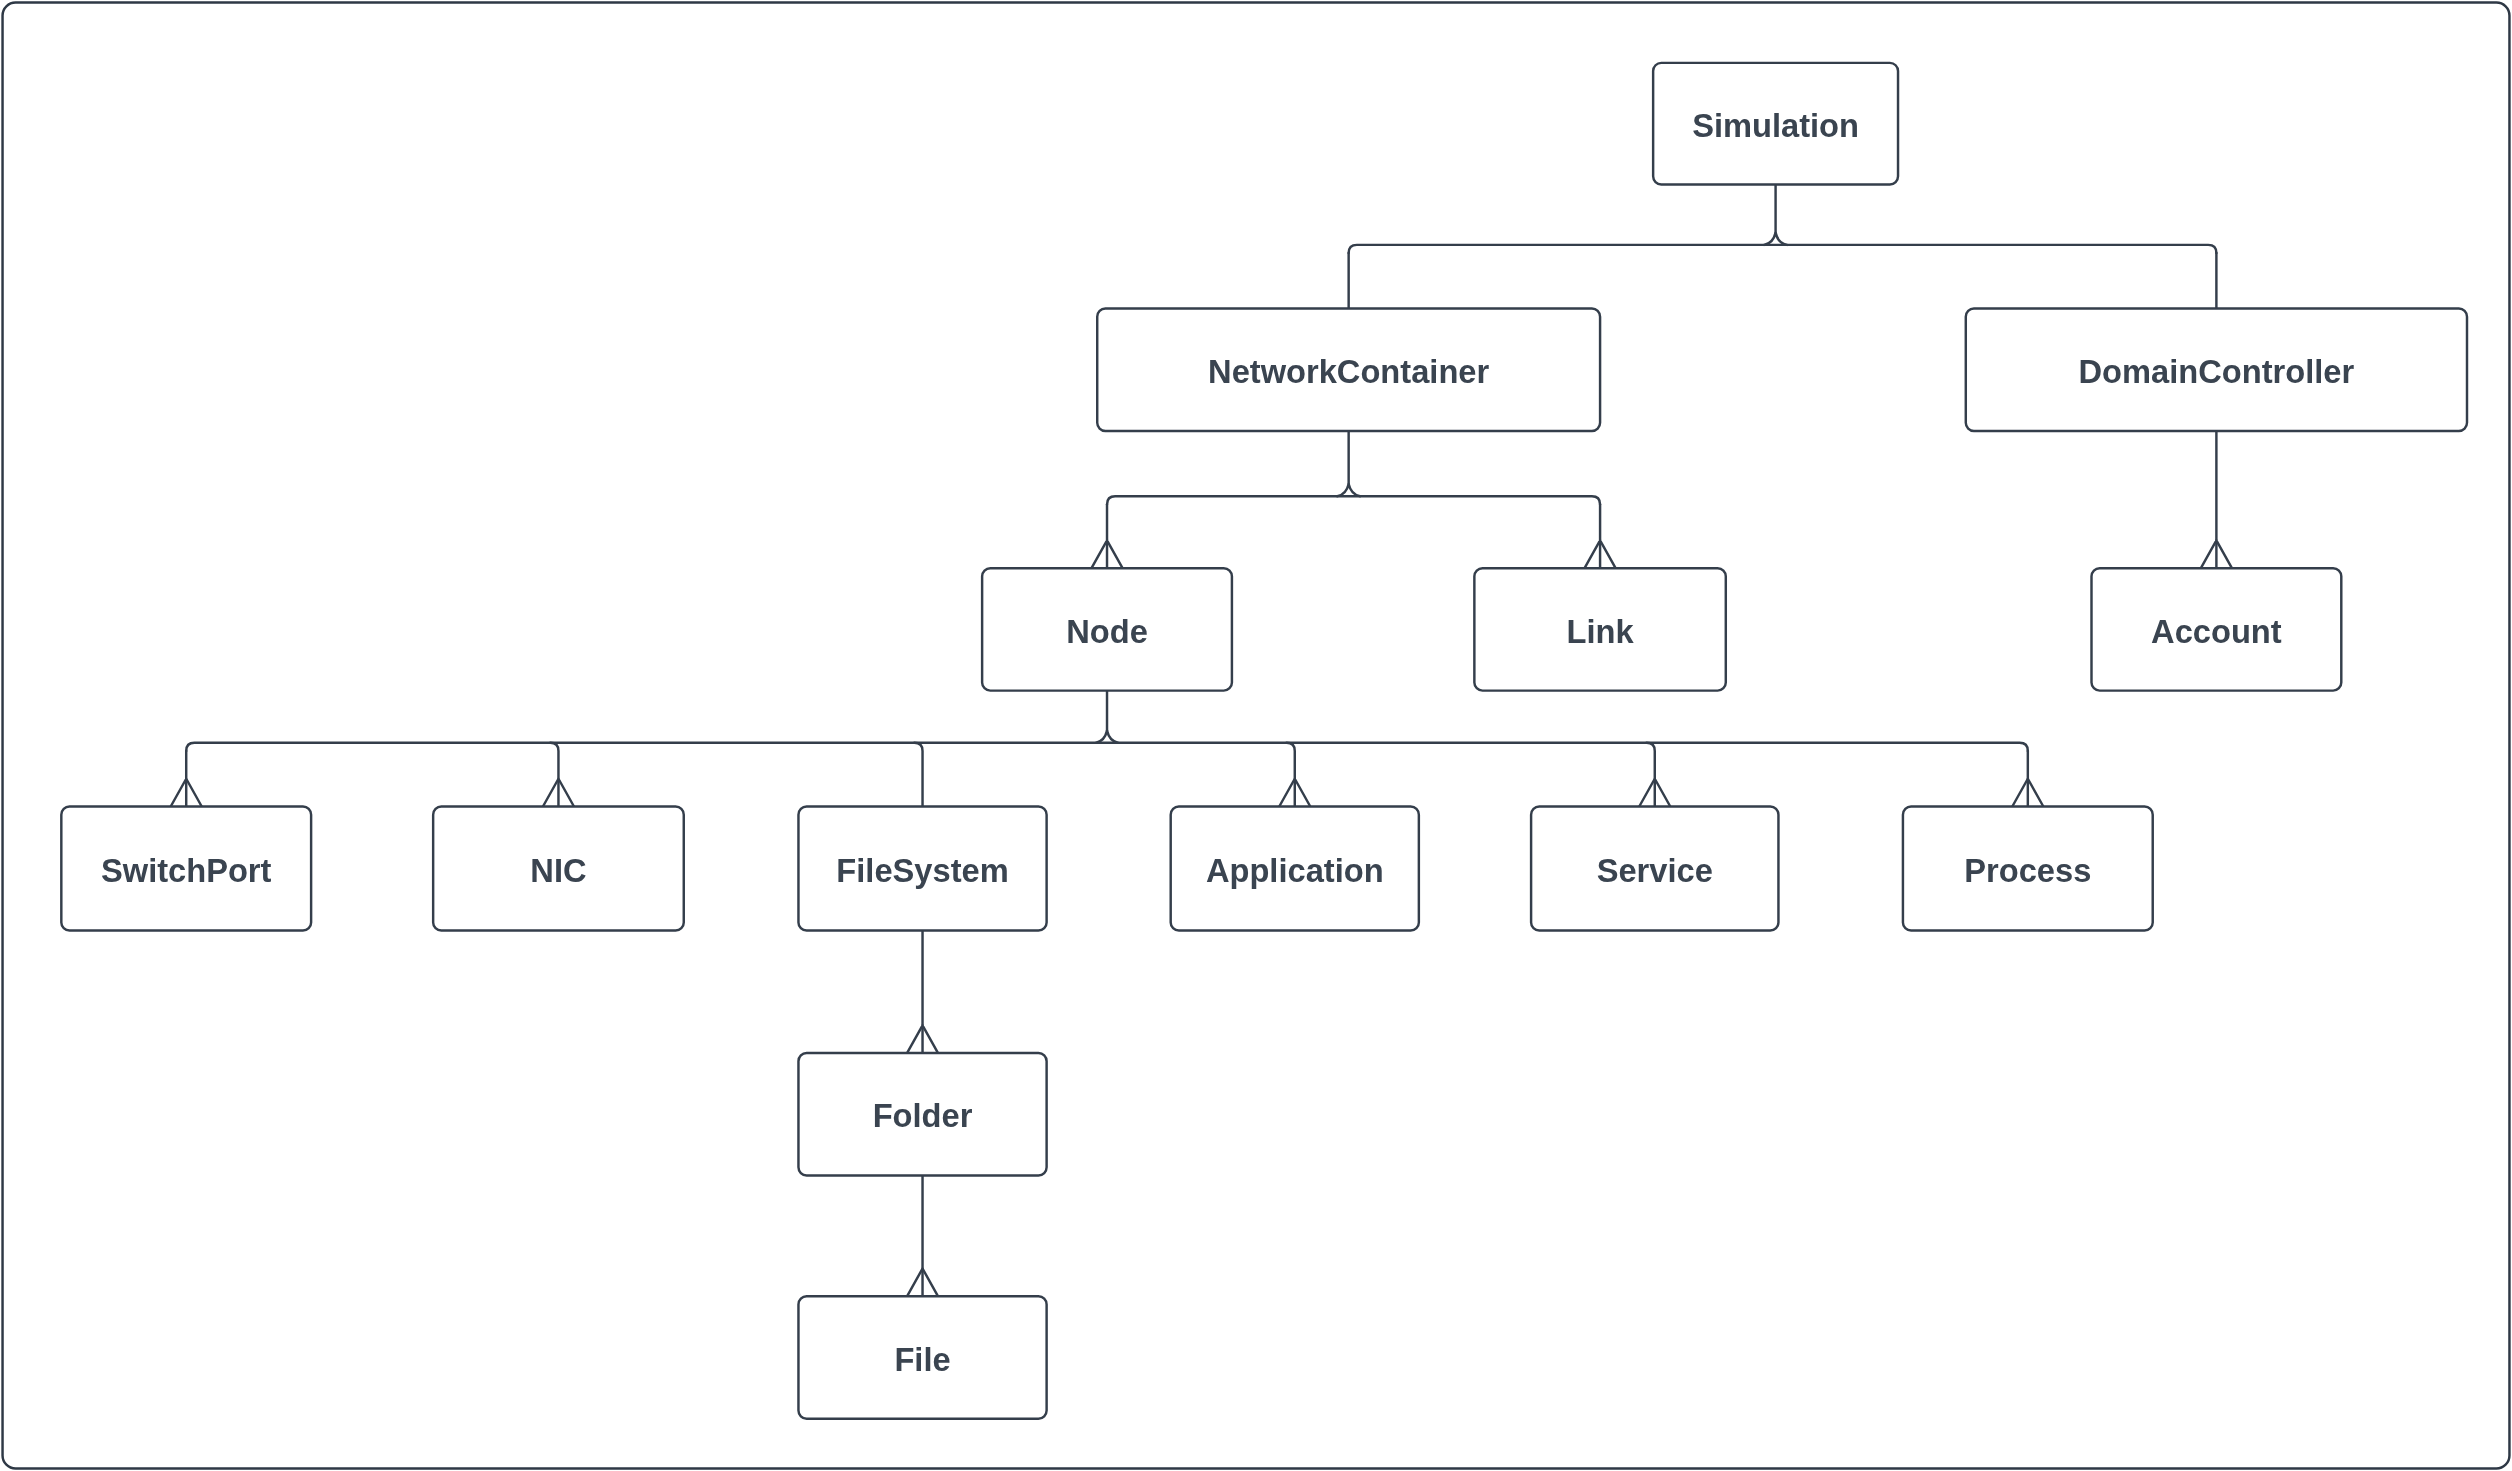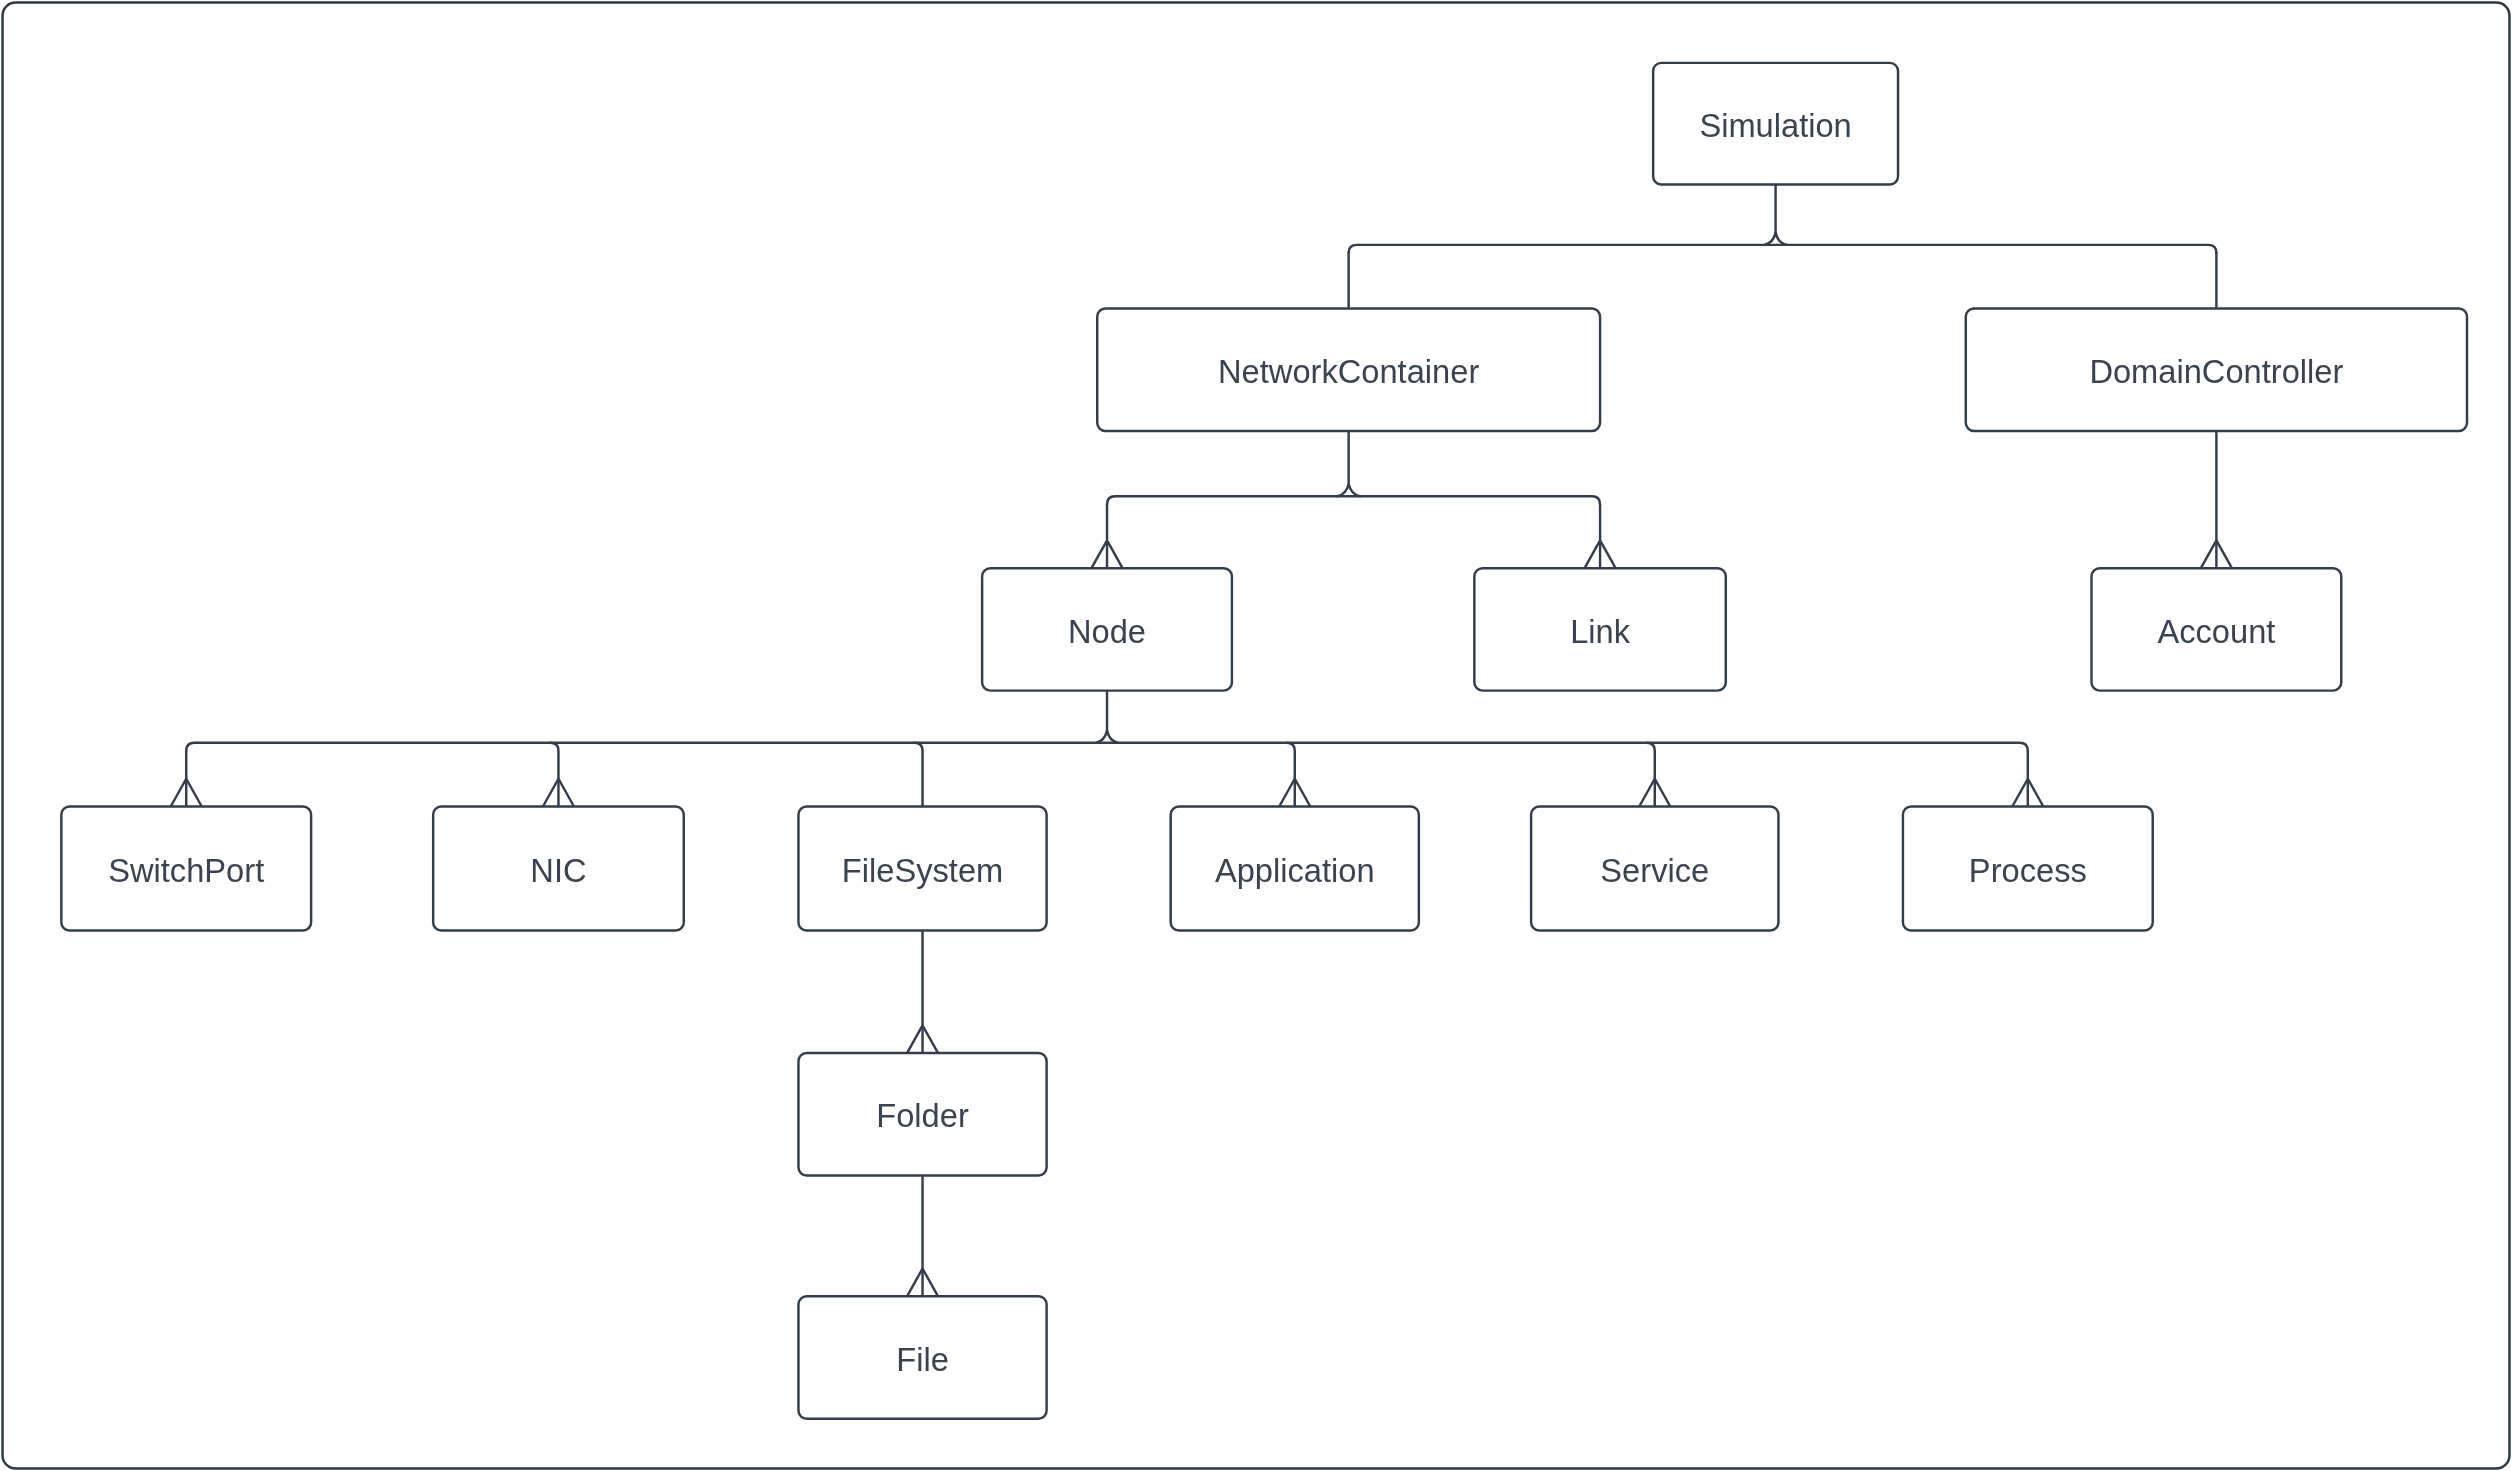--- a/index.html
+++ b/index.html
@@ -7,20 +7,21 @@
     padding: 0;
     background: #ffffff;
     width: 100%;
     height: 100%;
     overflow: hidden;
   }
   #stage {
     width: 100vw;
     height: 100vh;
     display: block;
+    font-weight: bold;
   }
   svg text {
     font-family: "Liberation Sans", "DejaVu Sans", sans-serif;
   }
 </style>
 </head>
 <body>
 
 <div id="stage"><svg viewBox="0 0 3077 1802" preserveAspectRatio="xMidYMid meet" width="100%" height="100%">
       <rect x="0" y="0" width="3077" height="1802" fill="#ffffff"></rect>

